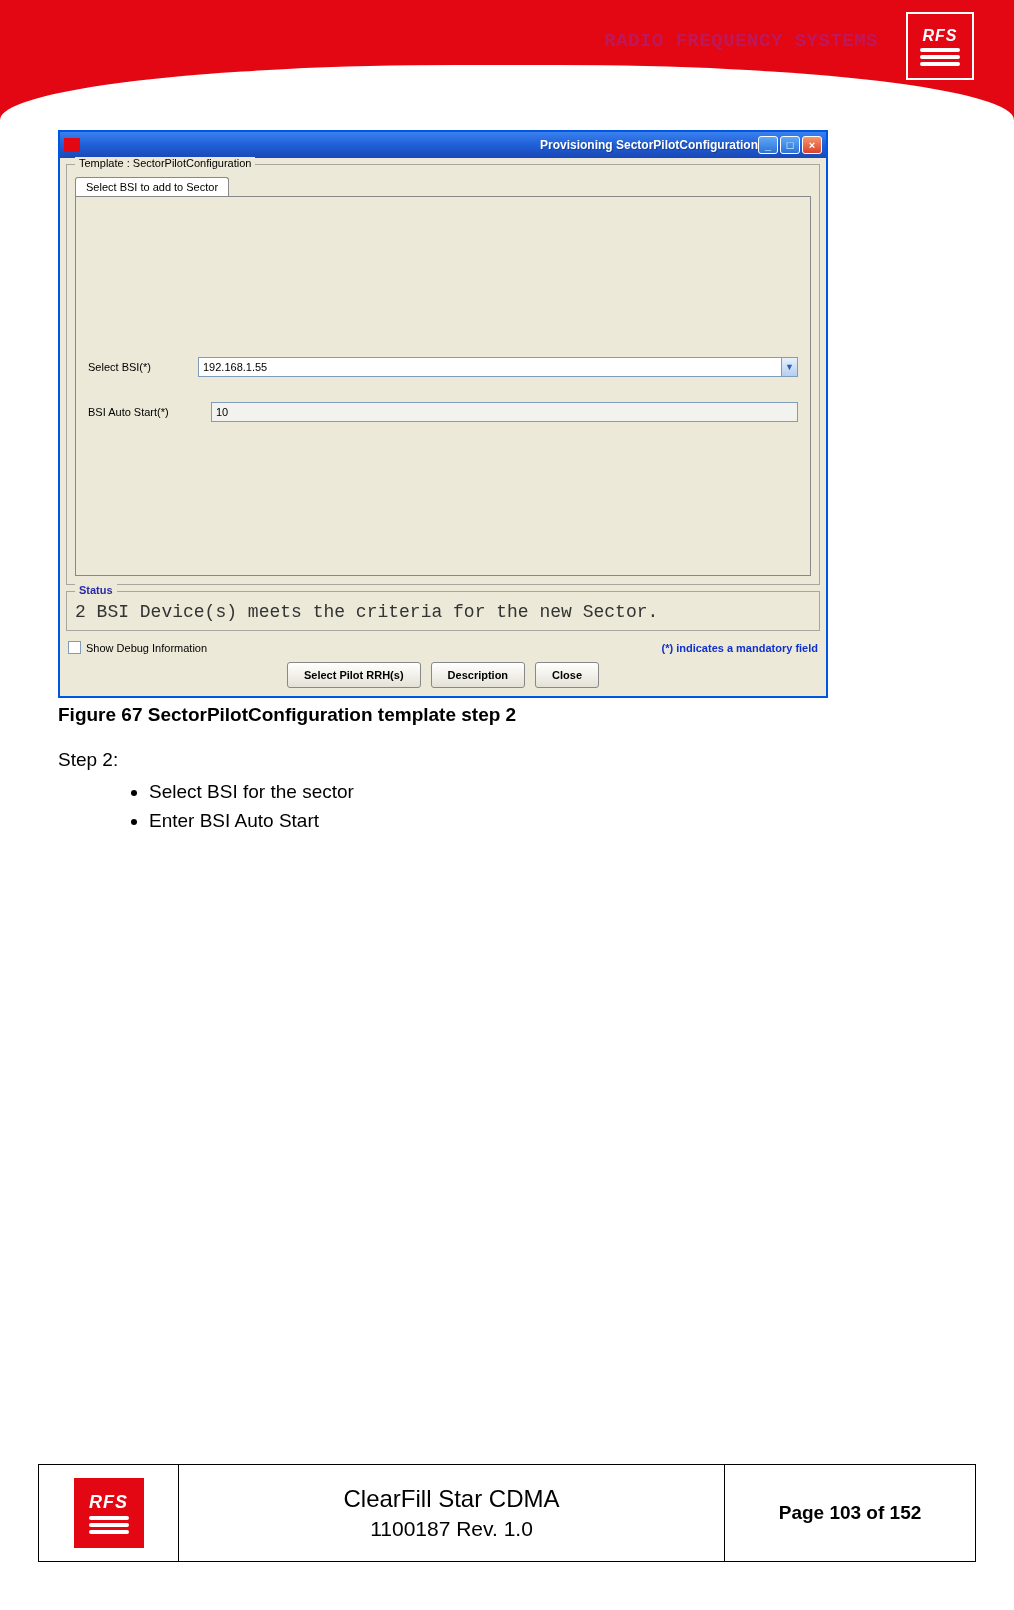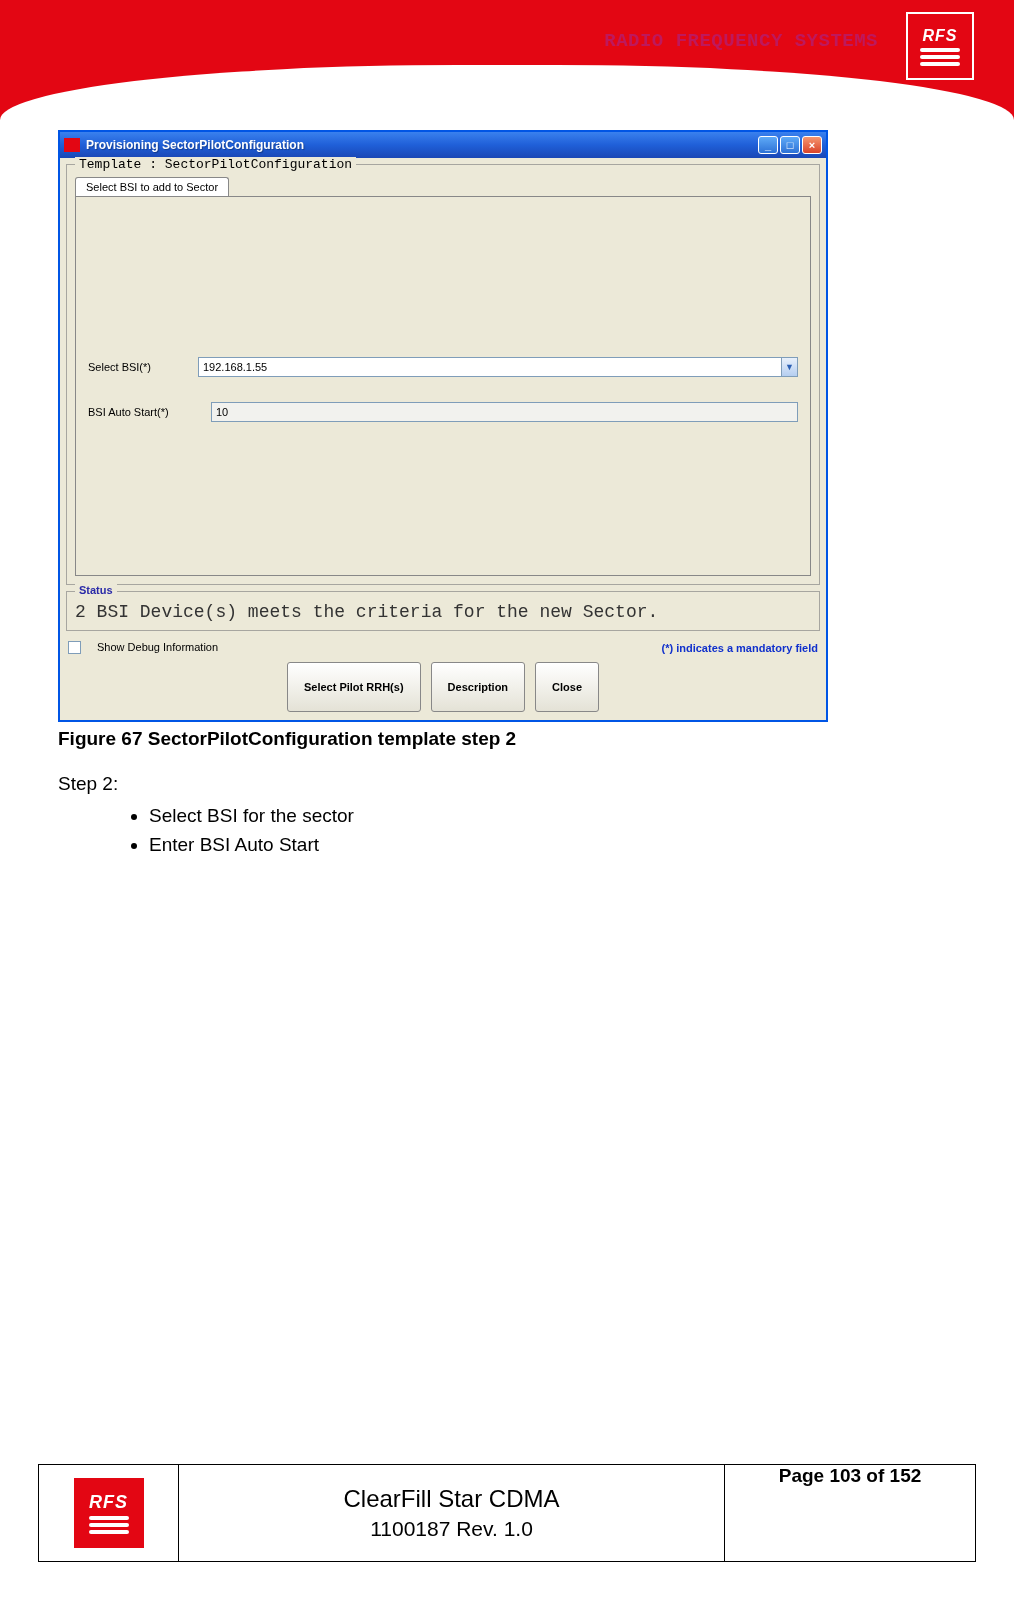--- a/index.html
+++ b/index.html
@@ -86,21 +86,21 @@
     color: #fff;
     font-weight: bold;
     font-size: 12px;
   }
   .titlebar .app-icon {
     width: 16px; height: 14px;
     background: #e30613;
     margin-right: 6px;
     display:inline-block;
   }
-  .titlebar .title { flex: 1; text-shadow: 1px 1px 1px rgba(0,0,0,.3);}
+  .titlebar .title { flex: 1; text-shadow: 1px 1px 1px rgba(0,0,0,.3); text-align: right;}
   .tb-btns { display:flex; gap:2px;}
   .tb-btn {
     width: 20px; height: 18px;
     border: 1px solid #fff;
     border-radius: 3px;
     display:flex; align-items:center; justify-content:center;
     font-size:11px; font-weight:bold;
     background: linear-gradient(#5eaaf7,#2d72d6);
     color:#fff;
   }
@@ -111,22 +111,21 @@
     padding: 8px;
     position: relative;
     background: #ece9d8;
   }
   .fieldset > .legend {
     position: absolute;
     top: -8px; left: 8px;
     background: #ece9d8;
     padding: 0 4px;
     color: #2a2aa8;
-    font-size: 13px;
-    font-family: Liberation Mono, monospace;
+    font-size: 11px;
   }
   .fieldset.template > .legend { color: #000; }
   .tabstrip {
     display:flex;
     margin-top: 4px;
   }
   .tab {
     border: 1px solid #888;
     border-bottom: none;
     background: #fff;
@@ -208,27 +207,27 @@
   .btn-row {
     display:flex;
     justify-content:center;
     gap: 10px;
     padding: 4px 0 8px 0;
   }
   .btn {
     border: 1px solid #888;
     background: linear-gradient(#fff,#e4e2d6);
     border-radius: 3px;
-    padding: 18px 16px;
+    padding: 6px 16px;
     font-size: 11px;
     font-weight: bold;
     font-family: Tahoma, sans-serif;
   }
   .checkbox {
-    display:flex; gap:16px;
+    display:flex; align-items:center; gap:5px;
   }
   .checkbox .box {
     width:13px; height:13px; border:1px solid #7f9db9; background:#fff;
   }
   
   .caption {
     font-family: Arial, sans-serif;
     font-size: 19px;
     font-weight: bold;
     margin-top: 6px;
@@ -262,21 +261,21 @@
   }
   .footer-logo .logo-text { font-size:18px; }
   .footer-center {
     flex:1;
     display:flex;flex-direction:column;align-items:center;justify-content:center;
     font-size: 24px;
   }
   .footer-center .line2 { font-size: 21px; margin-top:4px;}
   .footer-right {
     width: 250px;
-    display:flex;align-items:flex-start;justify-content:center;
+    display:flex;align-items:center;justify-content:center;
     font-size: 19px;
     font-weight: bold;
   }
 </style>
 </head>
 <body>
 
 <div class="header-banner"></div>
 <div class="header-curve"></div>
 <div class="header-text">RADIO FREQUENCY SYSTEMS</div>

